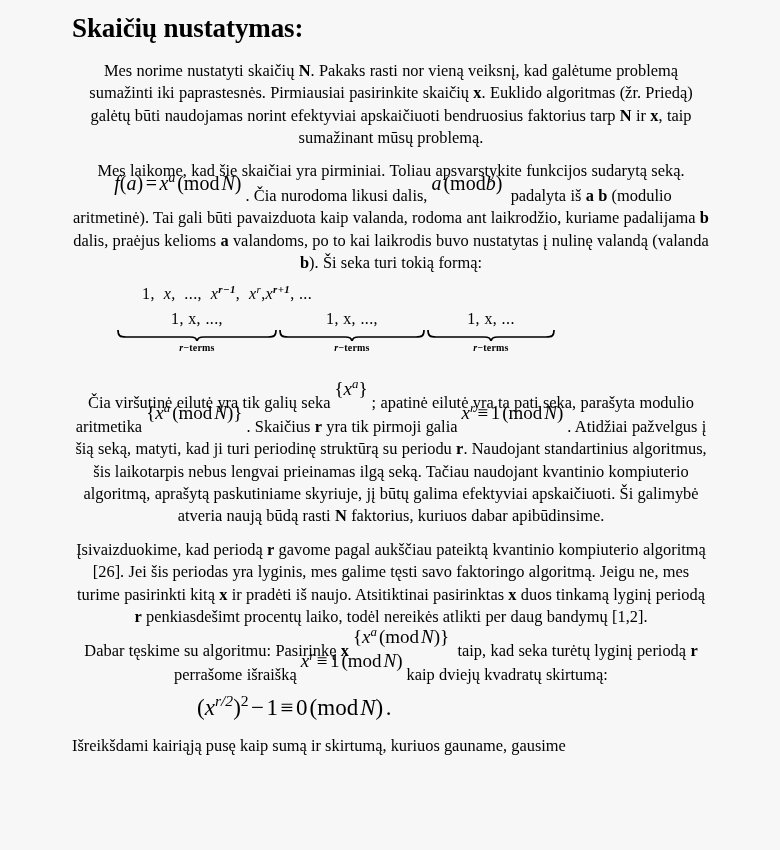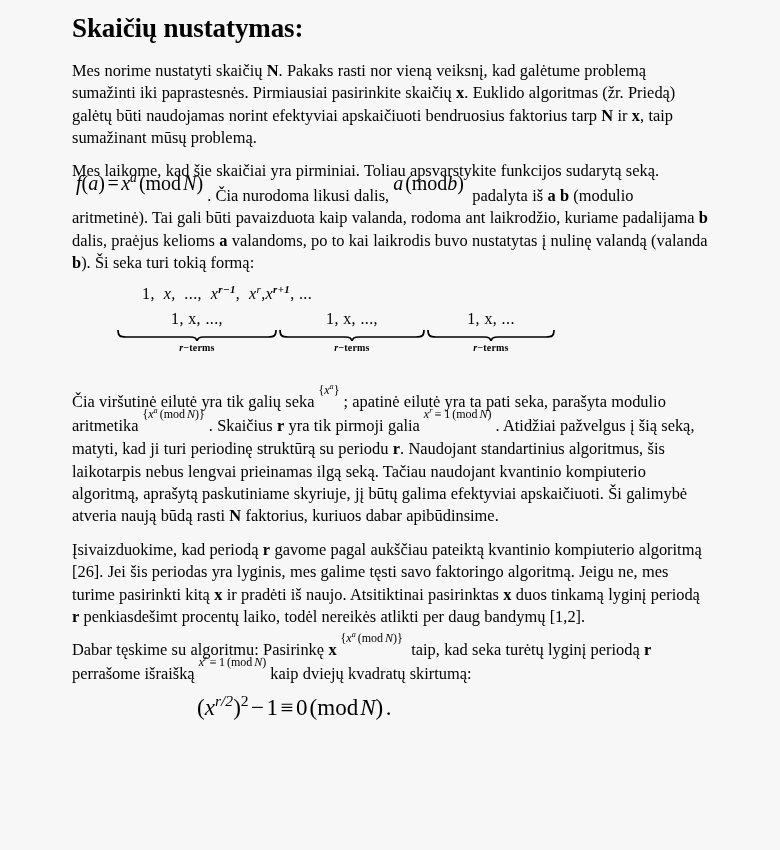--- a/index.html
+++ b/index.html
@@ -31,21 +31,21 @@
     font-size: 27px;
     font-weight: bold;
     margin: 0 0 16px 0;
     letter-spacing: -0.1px;
     line-height: 1.1;
   }
   p.para {
     font-size: 16.4px;
     line-height: 22.4px;
     margin: 0 2px 11px 0;
-    text-align: left;
+    text-align: center;
     word-spacing: 0.2px;
   }
   p.para.tight {
     margin-bottom: 9px;
   }
   b, .bv {
     font-weight: bold;
   }
   
   .m {
@@ -65,21 +65,21 @@
   .sup .mrm { font-style: normal; }
   .inl {
     position: relative;
     top: -11px;
     font-size: 20px;
     padding: 0 4px;
   }
   .inl-lg {
     position: relative;
     top: -13px;
-    font-size: 12px;
+    font-size: 19px;
     padding: 0 4px;
   }
   .op { padding: 0 2.5px; }
   .thin { padding-left: 2px; }
   
   .seq-block {
     margin: 6px 0 14px 0;
     padding-left: 30px;
     height: 92px;
     position: relative;
@@ -187,15 +187,16 @@
     <p class="para"><span>Čia viršutinė eilutė yra tik galių seka</span><span class="m inl-lg"><span class="mrm">{</span><span class="mi">x</span><span class="sup">a</span><span class="mrm">}</span></span><span>; apatinė eilutė yra ta pati seka, parašyta modulio aritmetika</span><span class="m inl-lg"><span class="mrm">{</span><span class="mi">x</span><span class="sup">a</span><span class="mrm thin">(</span><span class="mrm">mod</span><span class="mi thin">N</span><span class="mrm">)</span><span class="mrm">}</span></span><span>. Skaičius </span><b>r</b><span> yra tik pirmoji galia</span><span class="m inl-lg"><span class="mi">x</span><span class="sup">r</span><span class="mrm op">≡</span><span class="mrm">1</span><span class="mrm thin">(</span><span class="mrm">mod</span><span class="mi thin">N</span><span class="mrm">)</span></span><span>. Atidžiai pažvelgus į šią seką, matyti, kad ji turi periodinę struktūrą su periodu </span><b>r</b><span>. Naudojant standartinius algoritmus, šis laikotarpis nebus lengvai prieinamas ilgą seką. Tačiau naudojant kvantinio kompiuterio algoritmą, aprašytą paskutiniame skyriuje, jį būtų galima efektyviai apskaičiuoti. Ši galimybė atveria naują būdą rasti </span><b>N</b><span> faktorius, kuriuos dabar apibūdinsime.</span></p>
 
     <p class="para"><span>Įsivaizduokime, kad periodą </span><b>r</b><span> gavome pagal aukščiau pateiktą kvantinio kompiuterio algoritmą [26]. Jei šis periodas yra lyginis, mes galime tęsti savo faktoringo algoritmą. Jeigu ne, mes turime pasirinkti kitą </span><b>x</b><span> ir pradėti iš naujo. Atsitiktinai pasirinktas </span><b>x</b><span> duos tinkamą lyginį periodą </span><b>r</b><span> penkiasdešimt procentų laiko, todėl nereikės atlikti per daug bandymų [1,2].</span></p>
 
     <p class="para tight"><span>Dabar tęskime su algoritmu: Pasirinkę </span><b>x</b><span class="m inl-lg"><span class="mrm">{</span><span class="mi">x</span><span class="sup">a</span><span class="mrm thin">(</span><span class="mrm">mod</span><span class="mi thin">N</span><span class="mrm">)</span><span class="mrm">}</span></span><span> taip, kad seka turėtų lyginį periodą </span><b>r</b><span>  perrašome išraišką</span><span class="m inl-lg"><span class="mi">x</span><span class="sup">r</span><span class="mrm op">≡</span><span class="mrm">1</span><span class="mrm thin">(</span><span class="mrm">mod</span><span class="mi thin">N</span><span class="mrm">)</span></span><span>kaip dviejų kvadratų skirtumą:</span></p>
 
     <div class="eq-display">
       <span class="m"><span class="mrm">(</span><span class="mi">x</span><span class="sup">r/2</span><span class="mrm">)</span><span class="sup"><span class="mrm">2</span></span><span class="mrm op">−</span><span class="mrm">1</span><span class="mrm op">≡</span><span class="mrm">0</span><span class="mrm thin">(</span><span class="mrm">mod</span><span class="mi thin">N</span><span class="mrm">)</span><span class="mrm op">.</span></span>
     </div>
 
+    <p class="lastline">Išreikšdami kairiąją pusę kaip sumą ir skirtumą, kuriuos gauname, gausime</p>
 
   </div>
 </div>
 
 </body></html>

